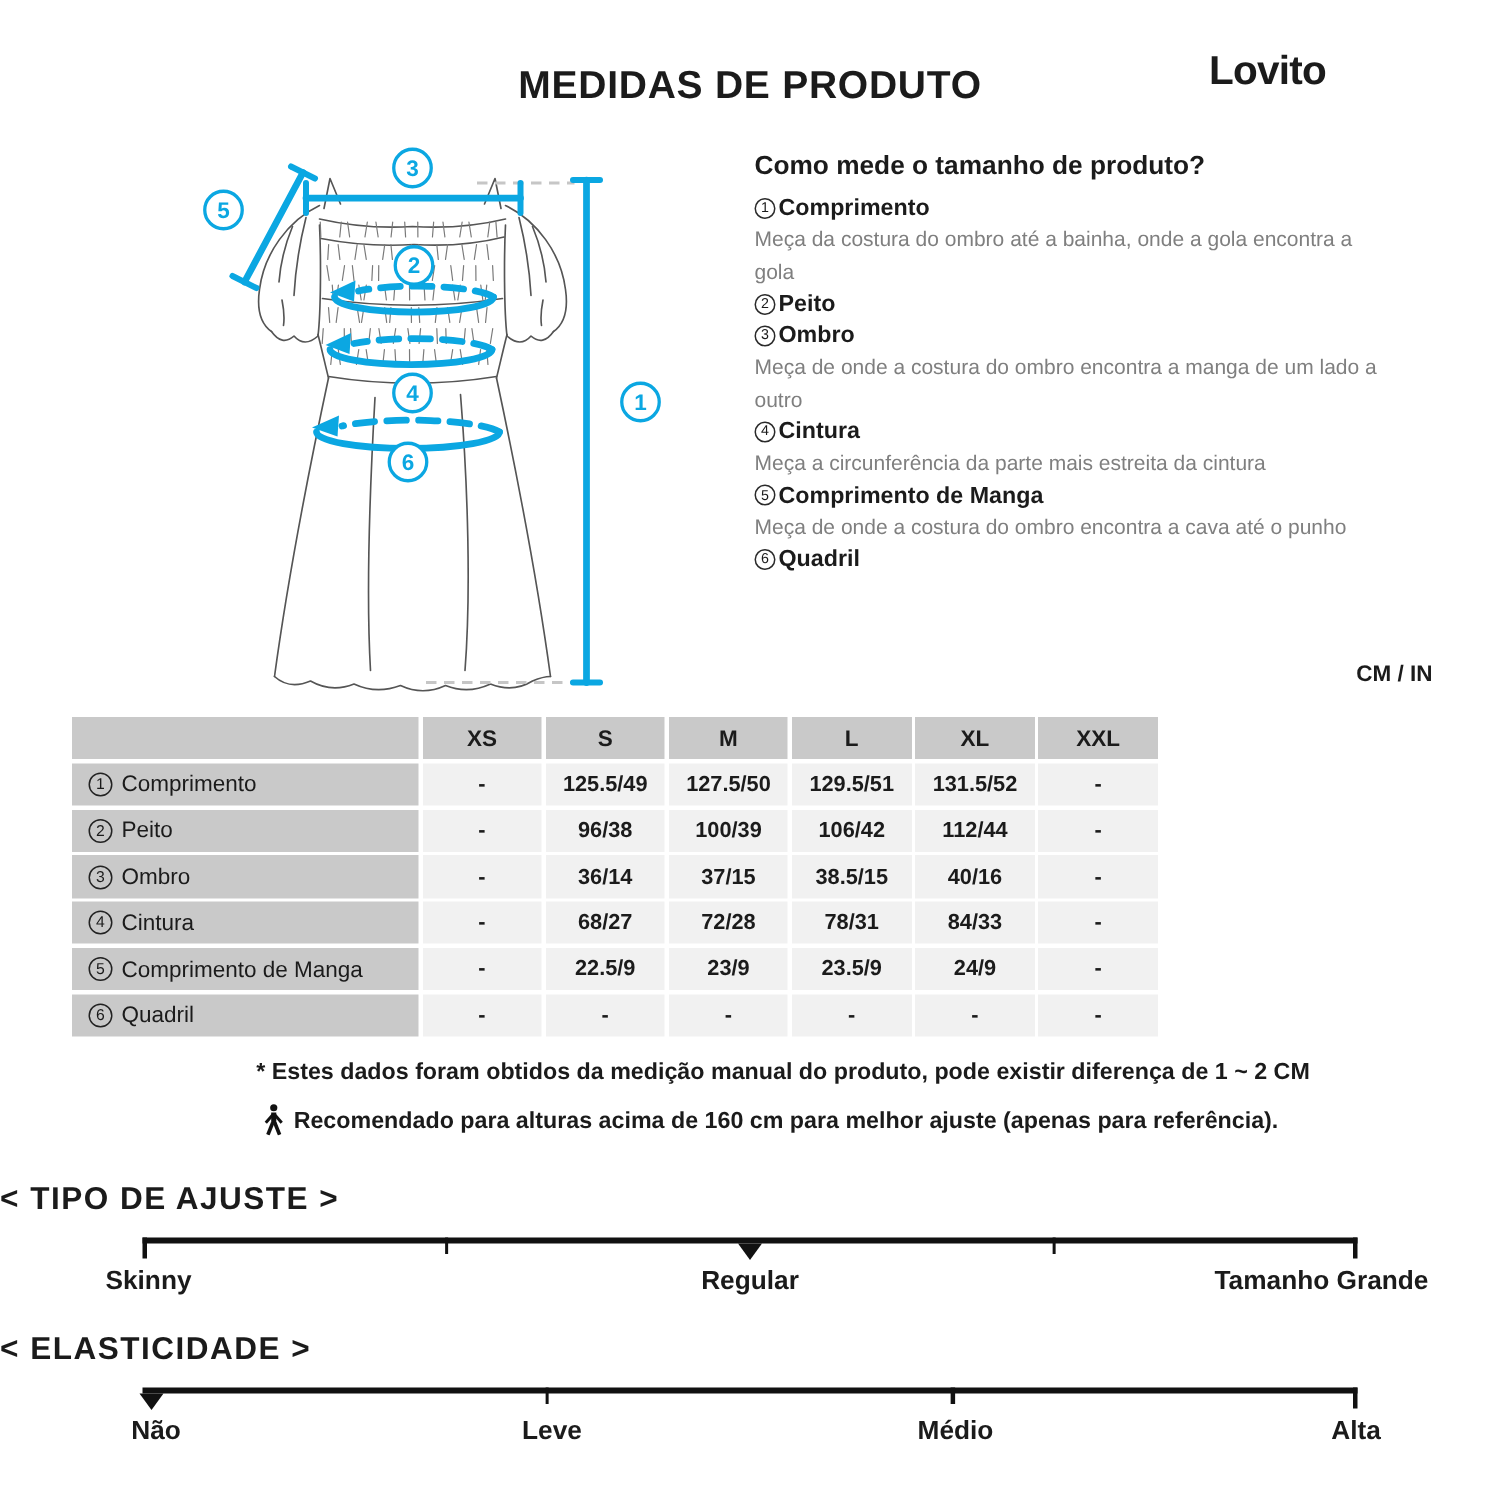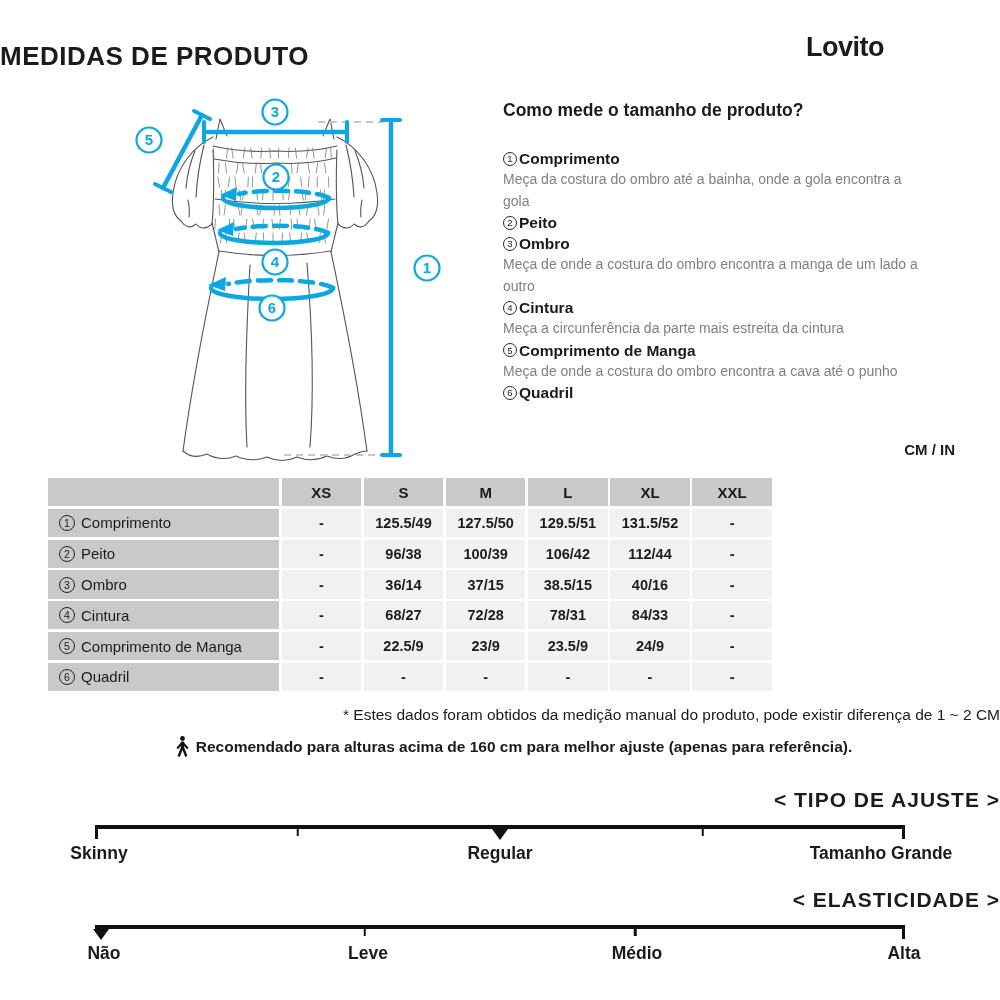--- a/index.html
+++ b/index.html
@@ -1,55 +1,55 @@
 <!DOCTYPE html>
 <html><head>
 <meta charset="utf-8">
 <style>
   *{margin:0;padding:0;box-sizing:border-box}
   html,body{width:1000px;height:1000px;background:#fff;font-family:"Liberation Sans",sans-serif;color:#1b1b1b}
   body{position:relative;overflow:hidden}
   .abs{position:absolute}
-  .title{left:0;right:0;top:41px;text-align:left;font-size:26px;font-weight:bold;letter-spacing:.5px}
+  .title{left:0;right:0;top:41px;text-align:center;font-size:26px;font-weight:bold;letter-spacing:.5px}
   .brand{left:806px;top:32px;font-size:27px;font-weight:bold;letter-spacing:-.5px}
 
   
   .diagram{left:100px;top:95px}
   .sketch path{stroke:#555;stroke-width:1.1;fill:none;stroke-linecap:round;stroke-linejoin:round}
   #smock path{stroke:#7a7a7a;stroke-width:.8;fill:none}
   .gray-dash path{stroke:#c6c6c6;stroke-width:2;stroke-dasharray:7 5;fill:none}
   .meas .mline{stroke:#0BA7E2;stroke-width:4.5;fill:none;stroke-linecap:round}
   .meas .dash{stroke-dasharray:13 8}
   .meas .mcap{stroke:#0BA7E2;stroke-width:4;stroke-linecap:round}
   .meas .arr{fill:#0BA7E2}
   .markers circle{fill:#fff;stroke:#0BA7E2;stroke-width:2.2}
   .markers text{fill:#0BA7E2;font-size:15px;font-weight:bold;text-anchor:middle}
 
   
   .guide{left:503px;top:100px;width:422px}
-  .guide-h{font-size:17.5px;font-weight:bold;line-height:20px;margin-bottom:28px}
+  .guide-h{font-size:17.5px;font-weight:bold;line-height:20px;margin-bottom:8px}
   .gname{font-size:15.5px;font-weight:bold;line-height:21px;display:flex;align-items:center}
   .gcirc{width:14px;height:14px;border:1.2px solid #2a2a2a;border-radius:50%;display:inline-flex;align-items:center;justify-content:center;font-size:9.5px;font-weight:normal;flex:0 0 auto;margin-right:2px}
   .gdesc{font-size:14px;color:#7f7f7f;line-height:21.5px}
   .unit{right:45px;top:441px;font-size:15px;font-weight:bold}
 
   
   .table{left:48px;top:478px;width:724px;display:grid;grid-template-columns:231px repeat(6,1fr);grid-auto-rows:28.3px;gap:2.5px}
   .cell{display:flex;align-items:center;justify-content:center;font-size:14.5px;font-weight:bold;background:#f1f1f1}
   .cell.hdr,.cell.corner{background:#c9c9c9;font-size:15px}
   .cell.lab{background:#c9c9c9;justify-content:flex-start;padding-left:11px;font-weight:normal;font-size:15px}
   .circ{width:16px;height:16px;border:1px solid #222;border-radius:50%;display:inline-flex;align-items:center;justify-content:center;font-size:10.5px;flex:0 0 auto;margin-right:6px}
 
   
-  .note1{left:44px;right:0;top:706px;text-align:right;font-size:15.5px;font-weight:normal}
+  .note1{left:44px;right:0;top:706px;text-align:center;font-size:15.5px;font-weight:bold}
   .note2{left:28px;right:0;top:736px;text-align:center;font-size:15.5px;font-weight:bold}
   .note2 svg{vertical-align:-5px;margin-right:7px}
 
   
-  .scale-title{left:0;right:0;text-align:right;font-size:21px;font-weight:bold;letter-spacing:1px}
+  .scale-title{left:0;right:0;text-align:left;font-size:21px;font-weight:bold;letter-spacing:1px}
   .t-fit{top:788px}.t-elas{top:888px}
   .scale{left:95px;width:810px;height:24px}
   .s-fit{top:820px}.s-elas{top:920px}
   .sline{position:absolute;left:0;right:0;top:5px;height:4px;background:#111}
   .etick{position:absolute;top:5px;width:3px;height:14px;background:#111}
   .mtick{position:absolute;top:5px;width:2.5px;height:11px;background:#111;transform:translateX(-50%)}
   .pointer{position:absolute;top:9px;width:0;height:0;border-left:8px solid transparent;border-right:8px solid transparent;border-top:11px solid #111;transform:translateX(-50%)}
   .slabel{position:absolute;font-size:17.5px;font-weight:bold;white-space:nowrap;transform:translateX(-50%)}
   .l-fit{top:843px}.l-elas{top:943px}
 </style>

